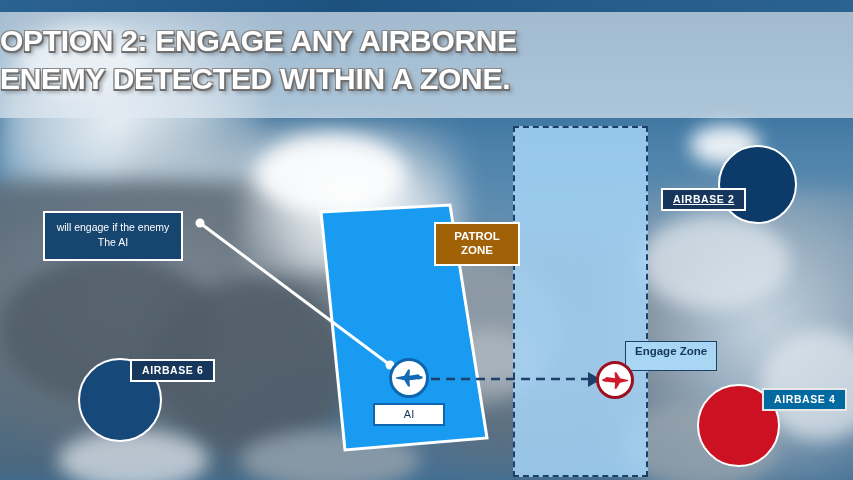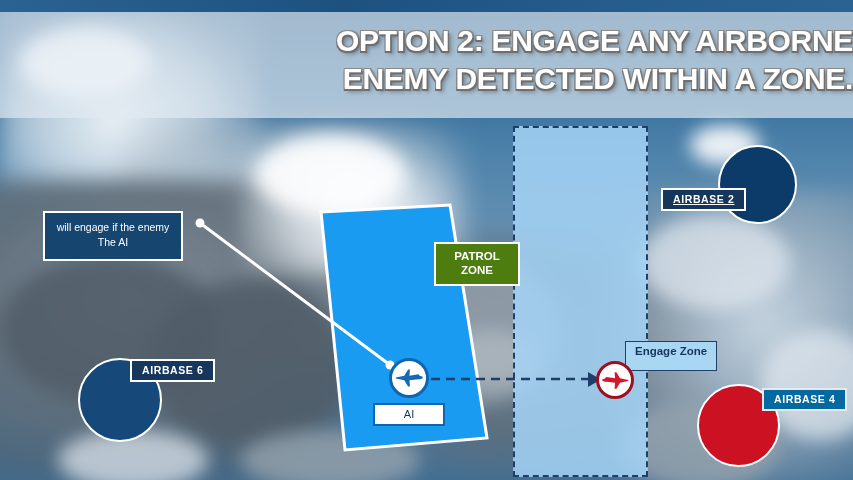--- a/index.html
+++ b/index.html
@@ -72,21 +72,21 @@
     background: linear-gradient(90deg, #2a6291 0%, #1d527f 40%, #255c8b 70%, #2a6291 100%);
   }
   #headerband {
     position: absolute;
     left: 0; top: 12px; width: 853px; height: 106px;
     background: rgba(226,235,242,0.68);
   }
   #headertext {
     position: absolute;
     left: 0; top: 22px; width: 853px;
-    text-align: right;
+    text-align: left;
     font-size: 30px;
     font-weight: bold;
     line-height: 1.28;
     letter-spacing: -0.3px;
     color: #ffffff;
     text-shadow:
        1.6px 1.6px 0 #6f6f6f,
       -1.1px -1.1px 0 #8a8a8a,
        1.6px -1.1px 0 #8a8a8a,
       -1.1px 1.6px 0 #6f6f6f,
@@ -121,29 +121,28 @@
     position: absolute;
     left: 0; top: 0;
     width: 853px; height: 480px;
     pointer-events: none;
   }
   #patrolzone-label {
     position: absolute;
     left: 434px; top: 222px;
     width: 70px;
     padding: 5px 6px 6px 6px;
-    background: #4d7c0f;
+    background: #a16207;
     border: 2px solid #ffffff;
     color: #ffffff;
     font-size: 11.5px;
     font-weight: bold;
     line-height: 1.25;
     text-align: center;
     z-index: 12;
-    margin-top: 20px;
   }
   #patrolzone-label span { display: block; }
 
   
   .airbase-circle {
     position: absolute;
     border-radius: 50%;
     border: 2px solid #ffffff;
     box-sizing: border-box;
   }

